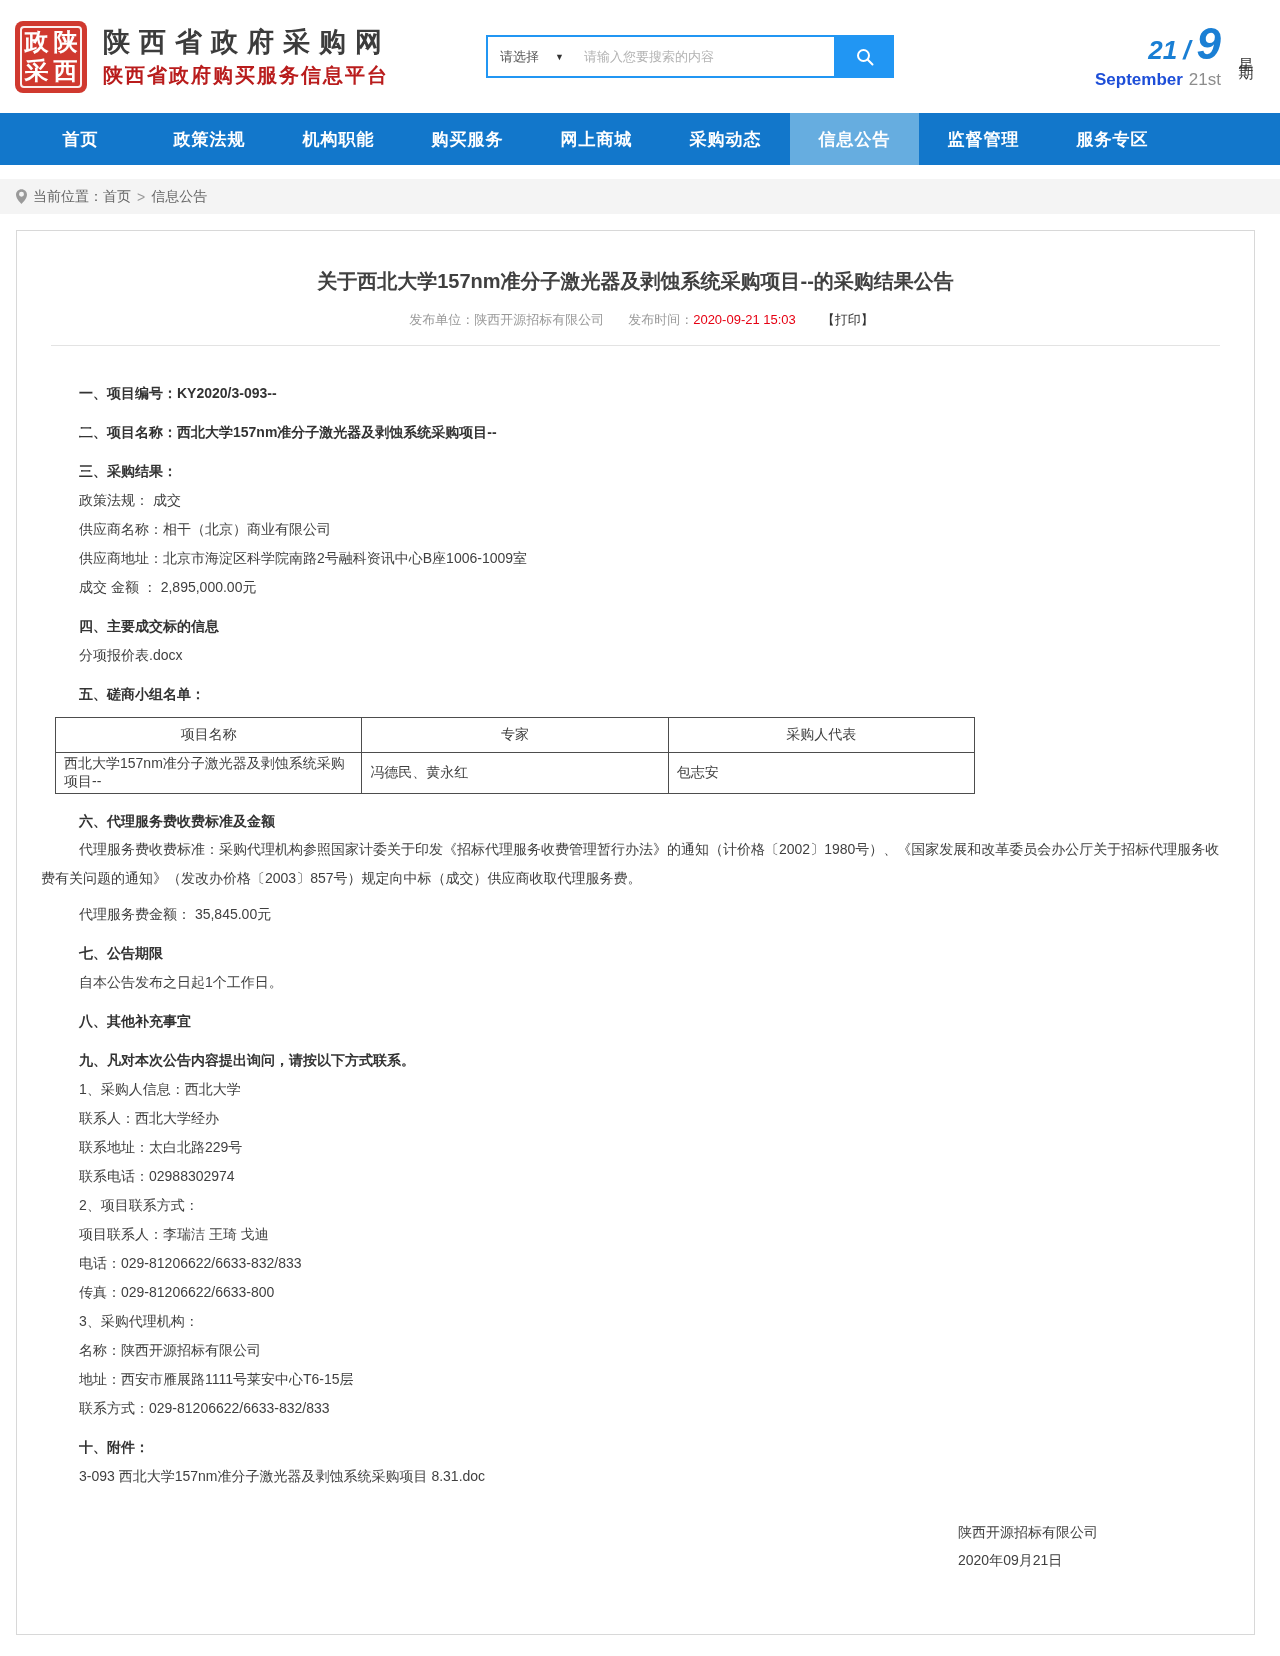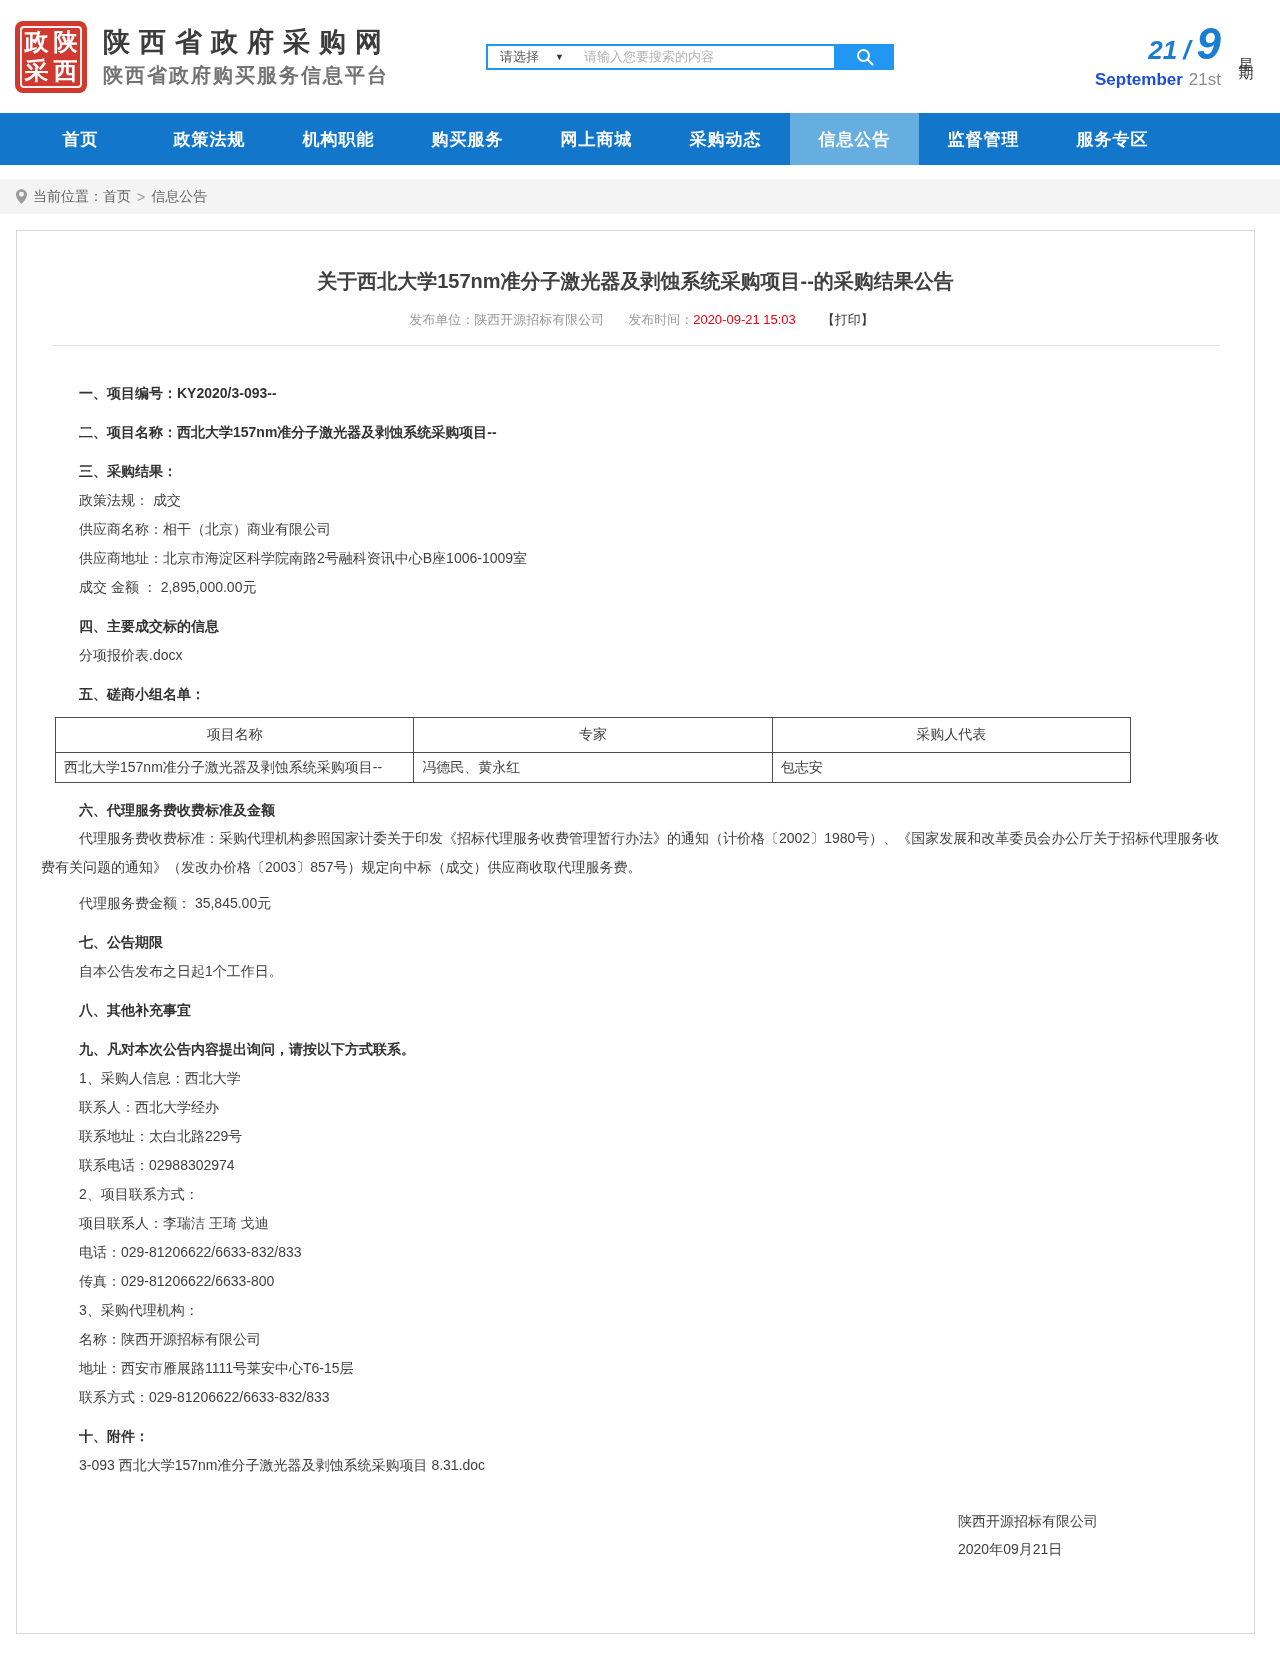--- a/index.html
+++ b/index.html
@@ -20,23 +20,23 @@
   }
   
   .site-header{height:113px;display:flex;align-items:center;padding:0 26px 0 15px;background:#fff;}
   .logo-wrap{display:flex;align-items:center;cursor:pointer;flex:none;}
   .seal{width:72px;height:72px;background:var(--seal-red);border-radius:8px;position:relative;flex:none;}
   .seal-frame{position:absolute;inset:5px;border:2px solid rgba(255,255,255,.92);border-radius:4px;
     display:grid;grid-template-columns:1fr 1fr;grid-template-rows:1fr 1fr;}
   .seal-frame span{display:flex;align-items:center;justify-content:center;color:#fff;font-weight:bold;font-size:24px;line-height:1;}
   .logo-text{margin-left:16px;}
   .site-title{font-size:27px;font-weight:bold;color:#3c3c3c;letter-spacing:9px;line-height:1;}
-  .site-subtitle{font-size:20px;font-weight:bold;color:#737373;letter-spacing:2px;line-height:1;margin-top:9px;}
-  
-  .search-bar{display:flex;align-items:stretch;height:26px;width:408px;margin:0 auto 0 95px;flex:none;}
+  .site-subtitle{font-size:20px;font-weight:bold;color:#b91c1c;letter-spacing:2px;line-height:1;margin-top:9px;}
+  
+  .search-bar{display:flex;align-items:stretch;height:43px;width:408px;margin:0 auto 0 95px;flex:none;}
   .search-box{display:flex;align-items:center;flex:1;border:2px solid var(--accent-blue);background:#fff;}
   .search-select{display:flex;align-items:center;padding:0 12px;cursor:pointer;flex:none;}
   .search-select-label{font-size:13px;color:#555;}
   .dropdown-arrow{font-size:9px;color:#333;margin-left:16px;}
   .search-input{border:0;outline:none;flex:1;font-size:13px;color:#333;padding:0 8px;font-family:inherit;}
   .search-input::placeholder{color:#b3b3b3;}
   .search-btn{width:58px;border:0;background:var(--accent-blue);cursor:pointer;display:flex;align-items:center;justify-content:center;}
   
   .date-block{display:flex;align-items:center;flex:none;margin-left:40px;}
   .date-col{text-align:right;}
@@ -65,21 +65,21 @@
   .meta-item{margin:0 12px;}
   .meta-time-value{color:var(--time-red);}
   .print-button{color:#333;cursor:pointer;margin-left:14px;}
   .meta-divider{border:0;border-top:1px solid #e3e3e3;margin:16px 10px 32px;}
   
   .article-body p{font-size:14px;line-height:16px;margin:0 0 0 38px;padding:6.5px 0;color:var(--text-dark);}
   .article-body p.h{font-weight:bold;color:#333;margin-top:10px;}
   .article-body p.indent{margin-left:0;text-indent:38px;line-height:29px;padding:0;margin-bottom:6px;}
   .article-body p.att{cursor:pointer;}
   
-  .group-table{border-collapse:collapse;margin:9px 0 12px 14px;width:1076px;table-layout:fixed;}
+  .group-table{border-collapse:collapse;margin:9px 0 12px 14px;width:920px;table-layout:fixed;}
   .group-table th,.group-table td{border:1px solid #4d4d4d;font-size:14px;color:var(--text-dark);}
   .group-table th{height:35px;font-weight:normal;text-align:center;}
   .group-table td{height:30px;text-align:left;padding:2px 8px;}
   
   .signature{margin:28px 132px 0 auto;width:max-content;font-size:14px;line-height:28px;color:var(--text-dark);text-align:left;}
 </style>
 </head>
 <body>
 
 <header class="site-header">

